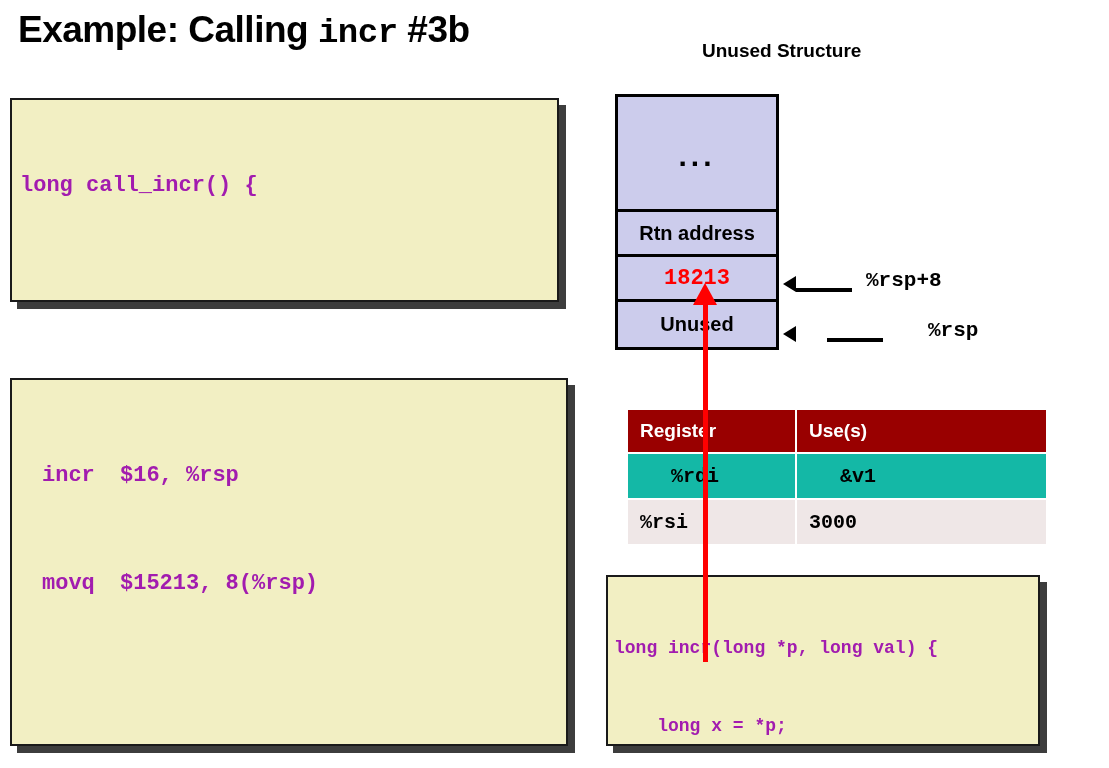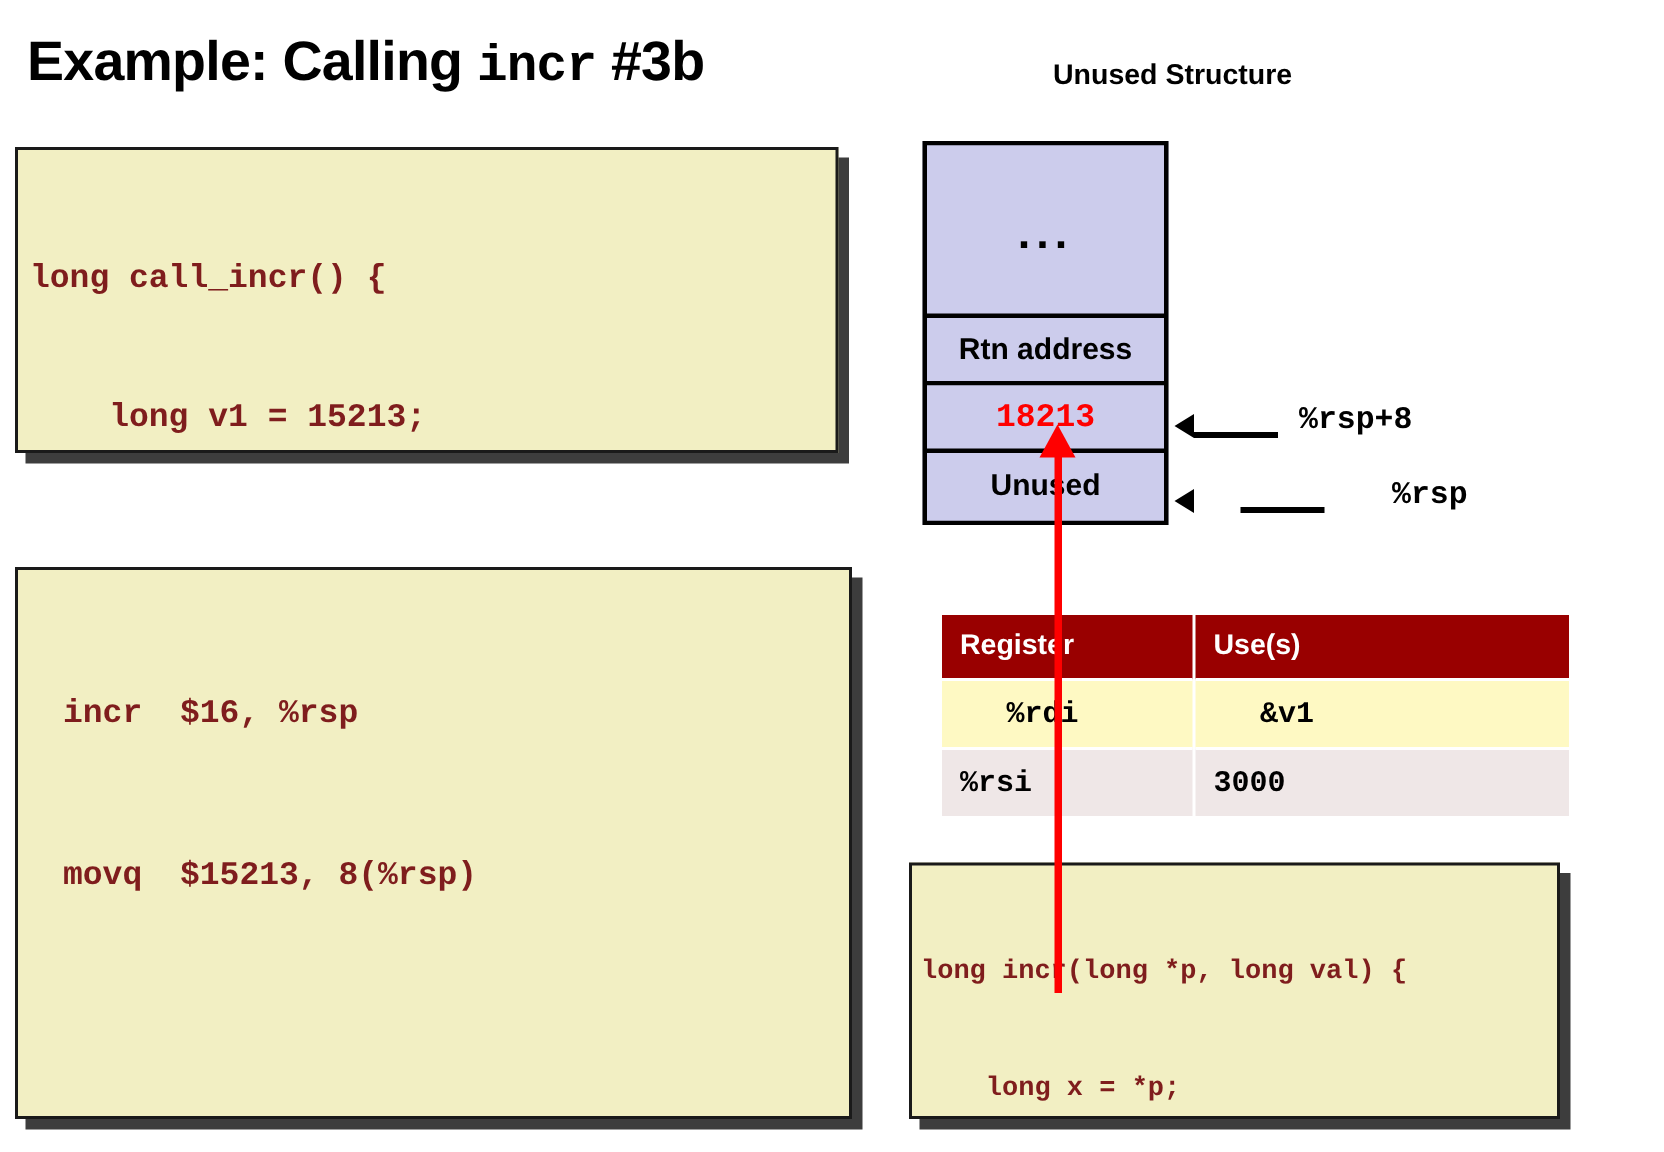--- a/index.html
+++ b/index.html
@@ -17,21 +17,21 @@
   .slide {
     position: relative;
     width: 1109px;
     height: 768px;
   }
 
   
   #slide-title {
     position: absolute;
     left: 18px;
-    top: 20px;
+    top: 9px;
     font-size: 37px;
     font-weight: bold;
     color: #000000;
     letter-spacing: -0.5px;
     white-space: nowrap;
   }
   #slide-title .mono {
     font-family: "Liberation Mono", "DejaVu Sans Mono", monospace;
     font-size: 34px;
     font-weight: bold;
@@ -50,21 +50,21 @@
 
   
   .codebox {
     position: absolute;
     background: #F2EFC3;
     border: 2px solid #1a1a1a;
     box-shadow: 7px 7px 0 0 #3d3d3d;
     box-sizing: border-box;
     font-family: "Liberation Mono", "DejaVu Sans Mono", monospace;
     font-weight: bold;
-    color: #7f1d1d;
+    color: #a21caf;
     white-space: pre;
     overflow: hidden;
   }
   #c-code-box {
     left: 10px;
     top: 98px;
     width: 549px;
     height: 204px;
     font-size: 22px;
     line-height: 31px;
@@ -191,21 +191,21 @@
     font-family: "Liberation Mono", "DejaVu Sans Mono", monospace;
     font-weight: bold;
     font-size: 20px;
     color: #000000;
     padding: 7px 0 7px 12px;
     border-right: 2px solid #ffffff;
     border-top: 2px solid #ffffff;
     height: 30px;
   }
   #register-table td:last-child { border-right: none; }
-  #register-table tr.row-a td { background: #fef9c3; padding-left: 43px; }
+  #register-table tr.row-a td { background: #14b8a6; padding-left: 43px; }
   #register-table tr.row-b td { background: #EFE7E7; }
   #register-table col.c-reg { width: 168px; }
 
   
   #red-arrow-shaft {
     position: absolute;
     left: 703px;
     top: 300px;
     width: 5px;
     height: 362px;
@@ -225,21 +225,20 @@
 <body>
 
 <div class="slide">
 
   <div id="slide-title"><span>Example: Calling </span><span class="mono">incr</span><span> #3b</span></div>
 
   <div id="stack-heading">Unused Structure</div>
 
   <div class="codebox" id="c-code-box">
     <span class="code-line">long call_incr() {</span>
-    <span class="code-line">    long v1 = 15213;</span>
     
     
     
   </div>
 
   <div class="codebox" id="asm-box">
     <span class="asm-line"><span class="asm-mn">incr</span><span>$16, %rsp</span></span>
     <span class="asm-line"><span class="asm-mn">movq</span><span>$15213, 8(%rsp)</span></span>
     
     

